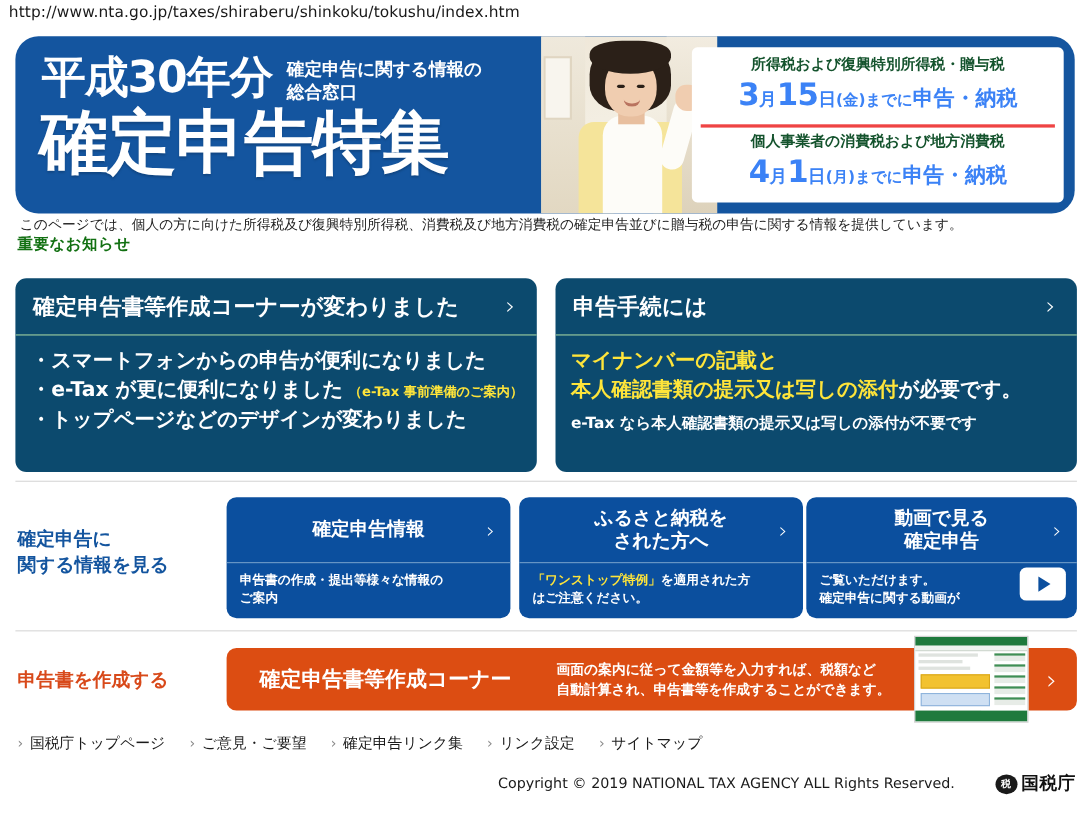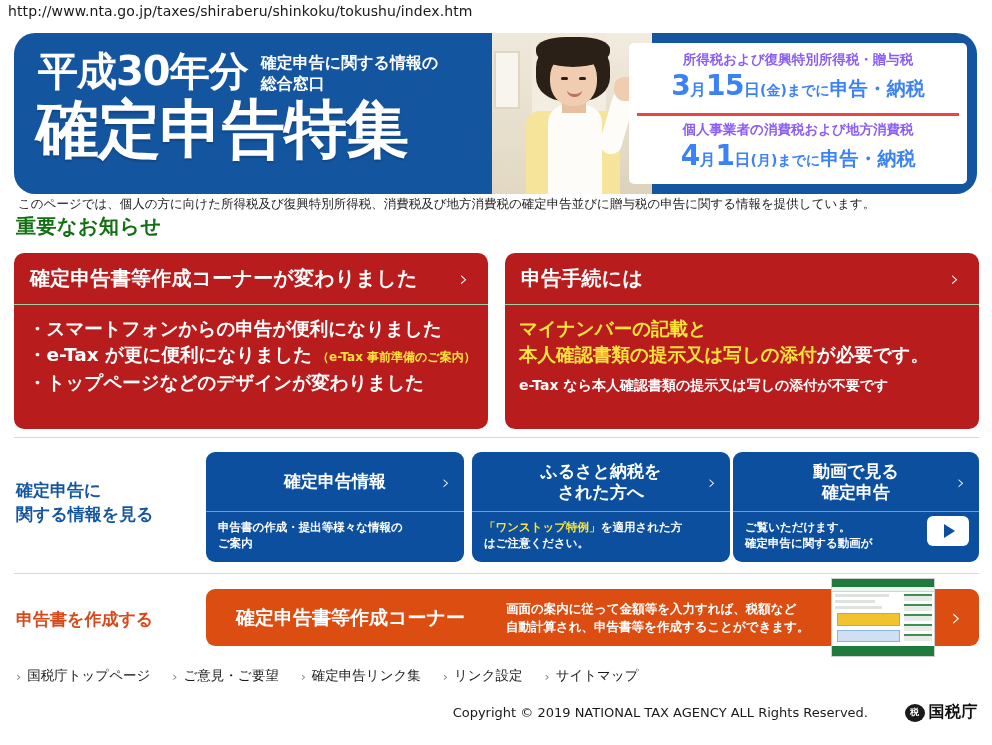--- a/index.html
+++ b/index.html
@@ -106,48 +106,48 @@
   .deadlines {
     position:absolute; right: 10px; top: 10px;
     width: 338px; height: 141px;
     background: #ffffff;
     border-radius: 5px;
     padding: 4px 8px;
   }
   .dl-row { height: 66px; padding-top: 4px; }
   .dl-row.second { border-top: 3px solid #ef4444; padding-top: 5px; }
   .dl-head {
-    color:#8b5cf6; font-weight:bold; font-size:13.5px; line-height:17px;
+    color:#14532d; font-weight:bold; font-size:13.5px; line-height:17px;
     text-align:center; white-space:nowrap;
   }
   .dl-body {
     text-align:center; color:#3b82f6; font-weight:bold; white-space:nowrap;
     margin-top: 1px;
   }
   .dl-num { font-size: 28px; line-height: 33px; letter-spacing:-0.5px; }
   .dl-unit { font-size: 16px; }
   .dl-small { font-size: 14px; }
   .dl-tail { font-size: 19px; }
 
   
   .lead {
     position:absolute; left:18px; top:196px;
     font-size:12.5px; color:#222222; white-space:nowrap;
   }
   .sec-head {
     position:absolute; left:16px; top:213px;
-    font-size:20px; font-weight:bold; color:#127012;
+    font-size:14px; font-weight:bold; color:#127012;
     letter-spacing:0.5px;
   }
 
   
   .panel {
     position:absolute; top:253px;
     width:474px; height:176px;
-    background:#b91c1c; border-radius:10px;
+    background:#0c4a6e; border-radius:10px;
     overflow:hidden;
   }
   .panel.left  { left:14px; }
   .panel.right { left:505px; }
   .panel-head {
     position:relative; height:52px;
     display:flex; align-items:center;
     padding:0 16px;
     border-bottom:1px solid #9fd09f;
   }

